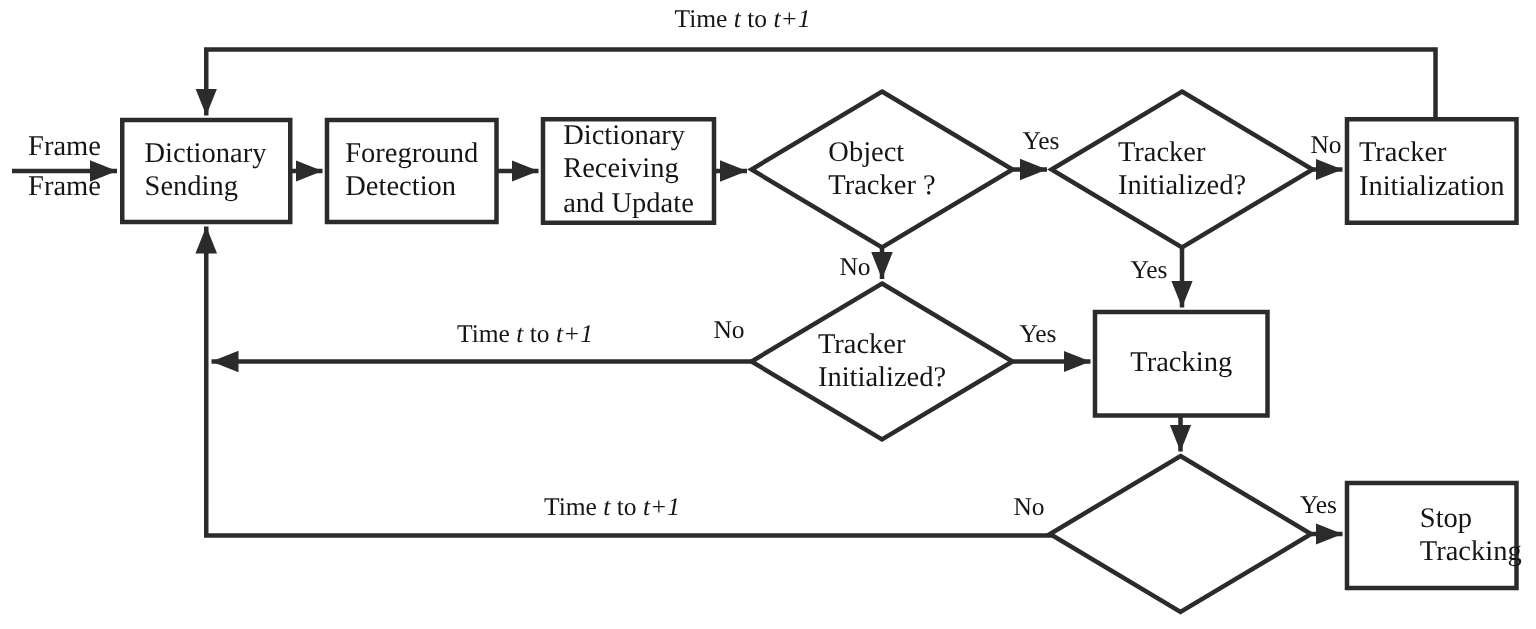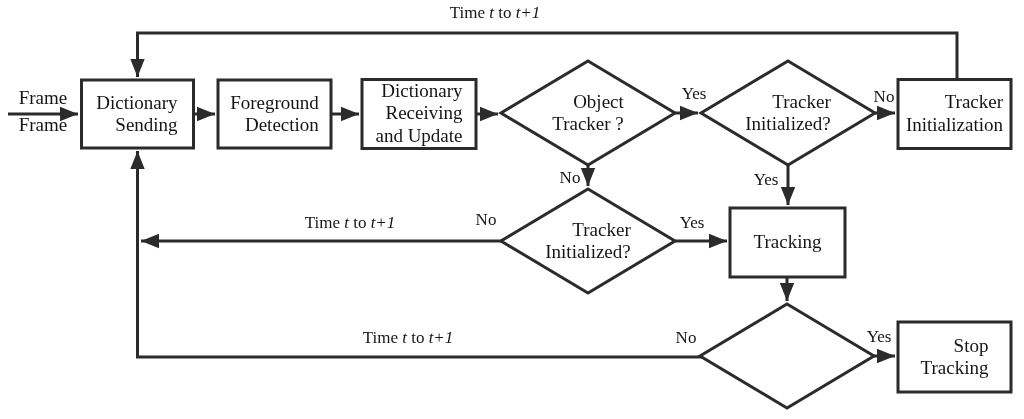--- a/index.html
+++ b/index.html
@@ -8,21 +8,21 @@
     width:1024px;height:419px;
     background:#ffffff;
     font-family:"Liberation Serif","DejaVu Serif",serif;
     color:#151515;
     overflow:hidden;
   }
   .stage svg{position:absolute;left:0;top:0;}
   .node-label{
     position:absolute;
     display:flex;align-items:center;justify-content:center;
-    text-align:right;
+    text-align:left;
     white-space:pre-line;
     font-size:19px;line-height:1.16;
     color:#151515;
   }
   .lbl{
     position:absolute;
     transform:translateX(-50%);
     font-size:17px;line-height:1.05;
     white-space:nowrap;
     color:#151515;
@@ -88,21 +88,21 @@
 and Update</div>
   <div class="node-label" style="left:523px;top:73px;width:130px;height:80px;">Object
 Tracker ?</div>
   <div class="node-label" style="left:723px;top:73px;width:130px;height:80px;">Tracker
 Initialized?</div>
   <div class="node-label" style="left:898px;top:79px;width:113px;height:69px;">Tracker
 Initialization</div>
   <div class="node-label" style="left:523px;top:201px;width:130px;height:80px;">Tracker
 Initialized?</div>
   <div class="node-label" style="left:730px;top:208px;width:115px;height:69px;">Tracking</div>
-  <div class="node-label" style="left:914px;top:322px;width:81px;height:70px;">Stop
+  <div class="node-label" style="left:940px;top:322px;width:81px;height:70px;">Stop
 Tracking</div>
 
   <div class="lbl" style="left:495px;top:4px;"><span>Time</span> <span class="it">t</span> <span>to</span> <span class="it">t+1</span></div>
 
   <div class="lbl" style="left:350px;top:214px;"><span>Time</span> <span class="it">t</span> <span>to</span> <span class="it">t+1</span></div>
 
   <div class="lbl" style="left:408px;top:329px;"><span>Time</span> <span class="it">t</span> <span>to</span> <span class="it">t+1</span></div>
 
   <div class="lbl" style="left:694px;top:85px;">Yes</div>
   <div class="lbl" style="left:884px;top:88px;">No</div>

